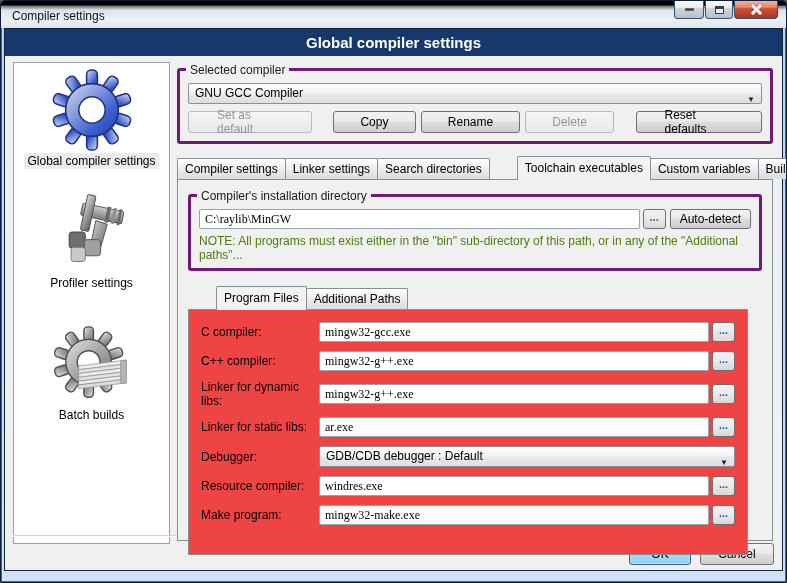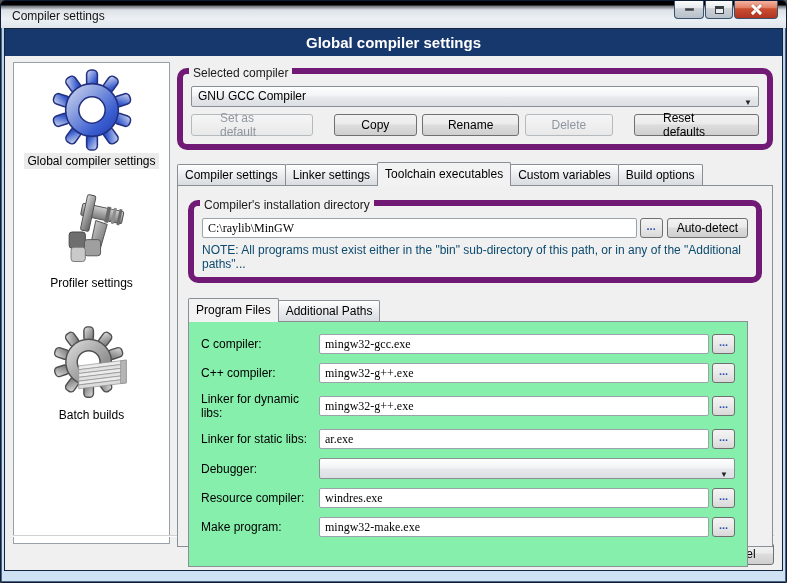--- a/index.html
+++ b/index.html
@@ -39,21 +39,21 @@
   .body { position:absolute; top:27px; left:0; right:0; bottom:0; }
   
   .sidebar { position:absolute; left:8px; top:6px; width:157px; height:482px; background:#fff; border:1px solid #98a0ab; }
   .side-item { display:flex; flex-direction:column; align-items:center; cursor:pointer; }
   .side-item .icon-wrap { height:82px; display:flex; align-items:center; justify-content:center; }
   .side-label { font-size:12px; color:#000; padding:1px 3px; margin-top:2px; }
   .side-item.selected .side-label { background:#ebebeb; }
   .si-1 { margin-top:6px; } .si-2 { margin-top:22px;align-items:center; } .si-3 { margin-top:32px; }
   
   .content { position:absolute; left:172px; top:2px; right:9px; }
-  .groupbox { position:relative; border:6px solid #701a75; border-radius:10px; background:transparent; }
+  .groupbox { position:relative; border:3px solid #701a75; border-radius:3px; background:transparent; }
   .legend { position:absolute; top:-8px; left:6px; background:#f0f0f0; padding:0 4px; font-size:12px; color:#1a1a1a; }
   .gb-compiler { margin-top:10px; padding:12px 8px 8px; }
   .combo {
     position:relative; height:21px; border:1px solid #8a8f96; border-radius:2px;
     background:linear-gradient(180deg,#fff,#f2f3f5 45%,#e6e8eb 55%,#dcdfe3);
     font-size:12px; line-height:19px; padding:0 20px 0 6px; color:#000; cursor:default;
     white-space:nowrap; overflow:hidden;
   }
   .combo .arrow { position:absolute; right:6px; top:6px; font-size:8px; color:#222; }
   .btn {
@@ -65,39 +65,39 @@
   .btn-row { display:flex; justify-content:flex-end; align-items:center; margin-top:7px; }
   .btn-row .btn { padding:0 28px; min-width:72px; }
   .gap24 { width:24px; } .gap6 { width:6px; }
   
   .tabstrip { display:flex; align-items:flex-end; margin-top:11px; height:24px; position:relative; z-index:2; }
   .tab {
     height:21px; padding:0 7px; font-size:12px; color:#000; display:flex; align-items:center;
     border:1px solid #8a8f96; border-bottom:none; border-radius:2px 2px 0 0; margin-right:-1px;
     background:linear-gradient(180deg,#fff,#eceef0 45%,#d9dce0); cursor:pointer; white-space:nowrap;
   }
-  .tab.active { height:24px; background:#f2f2f2; margin-bottom:-1px; padding-bottom:1px; position:relative; z-index:3; }
+  .tab.active { height:24px; background:#f2f2f2; margin-bottom:-1px; padding-bottom:1px; position:relative; z-index:3;margin-left:28px; }
   .mainpanel { position:relative; border:1px solid #8a8f96; background:#f0f0f0; height:362px; padding:14px 10px 8px; z-index:1; }
   
   .gb-install { padding:12px 8px 6px; }
   .install-row { display:flex; align-items:center; }
   .textfield {
     flex:1; height:20px; border:1px solid #9aa3ab; border-radius:2px; background:#fff;
     font-size:12px; padding:0 5px; color:#000; font-family:Liberation Serif, serif;
   }
   .browse-btn {
     width:23px; height:20px; margin-left:3px; border:1px solid #707070; border-radius:3px;
     background:linear-gradient(180deg,#f4f4f4,#e9e9e9 50%,#d8d8d8);
     color:#2d4fae; font-size:11px; font-weight:bold; line-height:14px; text-align:center; cursor:pointer;
   }
   .autodetect-btn { margin-left:4px; padding:0 9px; height:20px; }
-  .note { margin-top:5px; font-size:12px; color:#0c4a6e; }
+  .note { margin-top:5px; font-size:12px; color:#4d7c0f; }
   
   .subtabs { margin-top:14px; }
-  .innerpanel { border:1px solid #8a8f96; background:#86efac; height:246px; padding:12px 12px 20px; margin-right:14px; }
+  .innerpanel { border:1px solid #8a8f96; background:#ef4444; height:246px; padding:12px 12px 20px; margin-right:14px; }
   .field-row { display:flex; align-items:center; margin-bottom:9px; }
   .field-label { width:118px; font-size:12px; color:#000; flex:none; }
   .field-ctl { flex:1; display:flex; align-items:center; }
   .field-ctl .combo { flex:1; }
   
   .footer { position:absolute; left:8px; right:8px; bottom:5px; border-top:1px solid #d2d2d2; box-shadow:0 1px 0 #fff inset; padding-top:7px; display:flex; justify-content:flex-end; }
   .btn.ok {
     width:62px; border-color:#2c628b;
     background:linear-gradient(180deg,#eaf7fe,#c8e9fa 45%,#a9dcf6 50%,#90d1f2);
     box-shadow:0 0 0 1px #b9e4f9 inset;
@@ -250,20 +250,21 @@
             <div class="gap6"></div>
             <div class="btn disabled">Delete</div>
             <div class="gap24"></div>
             <div class="btn">Reset defaults</div>
           </div>
         </div>
 
         <div class="tabstrip">
           <div class="tab">Compiler settings</div>
           <div class="tab">Linker settings</div>
+          <div class="tab">Search directories</div>
           <div class="tab active">Toolchain executables</div>
           <div class="tab">Custom variables</div>
           <div class="tab">Build options</div>
 
         </div>
 
         <div class="mainpanel">
 
           <div class="groupbox gb-install">
             <span class="legend">Compiler's installation directory</span>
@@ -311,20 +312,21 @@
               <div class="field-ctl">
                 <input class="textfield" type="text" value="ar.exe" style="">
                 <div class="browse-btn">...</div>
               </div>
             </div>
 
             <div class="field-row">
               <span class="field-label">Debugger:</span>
               <div class="field-ctl">
                 <div class="combo">
+                  <span>GDB/CDB debugger : Default</span>
                   <span class="arrow">▼</span>
                 </div>
               </div>
             </div>
 
             <div class="field-row">
               <span class="field-label">Resource compiler:</span>
               <div class="field-ctl">
                 <input class="textfield" type="text" value="windres.exe" style="">
                 <div class="browse-btn">...</div>

